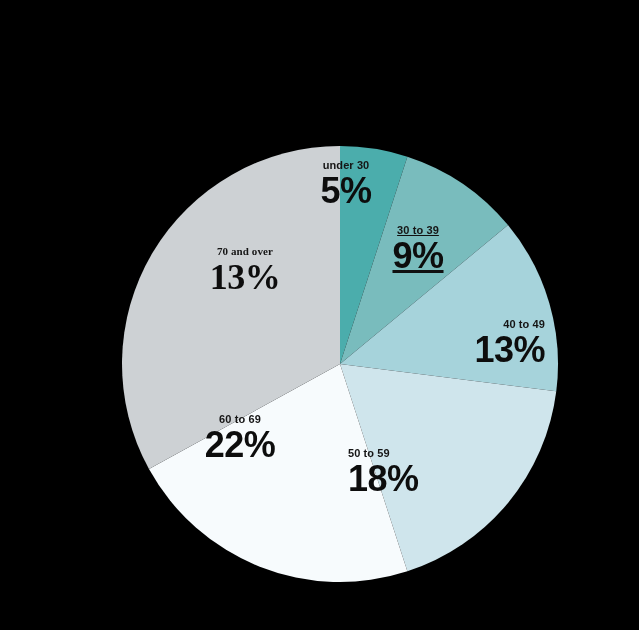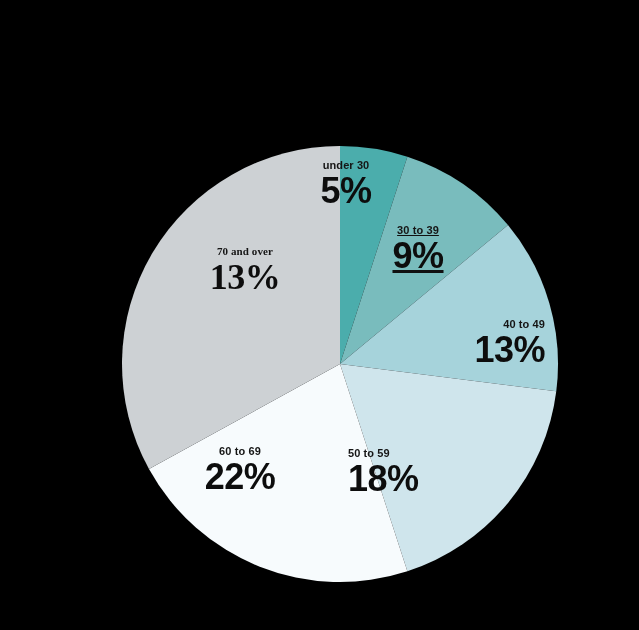--- a/index.html
+++ b/index.html
@@ -46,21 +46,21 @@
     font-weight: bold;
     letter-spacing: -0.5px;
     line-height: 1.12;
     color: #0d0d0d;
   }
   
   #lbl-0 { left: 281px; top: 159px; width: 130px; text-align: center; }
   #lbl-1 { left: 353px; top: 224px; width: 130px; text-align: center; text-decoration: underline; }
   #lbl-2 { left: 415px; top: 318px; width: 130px; text-align: right; }
   #lbl-3 { left: 348px; top: 447px; width: 130px; text-align: left; }
-  #lbl-4 { left: 175px; top: 413px; width: 130px; text-align: center; margin-top: 32px; }
+  #lbl-4 { left: 175px; top: 413px; width: 130px; text-align: center; }
   #lbl-5 { left: 175px; top: 245px; width: 140px; text-align: center; font-family: Liberation Serif, serif; }
 </style>
 </head>
 <body>
 
 <div id="chart-root">
 
   <svg id="pie-svg" viewBox="0 0 639 630" xmlns="http://www.w3.org/2000/svg">
     <g id="pie-slices">
         <path d="M 340 364 L 340.00 146.00 A 218 218 0 0 1 407.37 156.67 Z" fill="#4BADAC" stroke="none" shape-rendering="geometricPrecision"></path>

